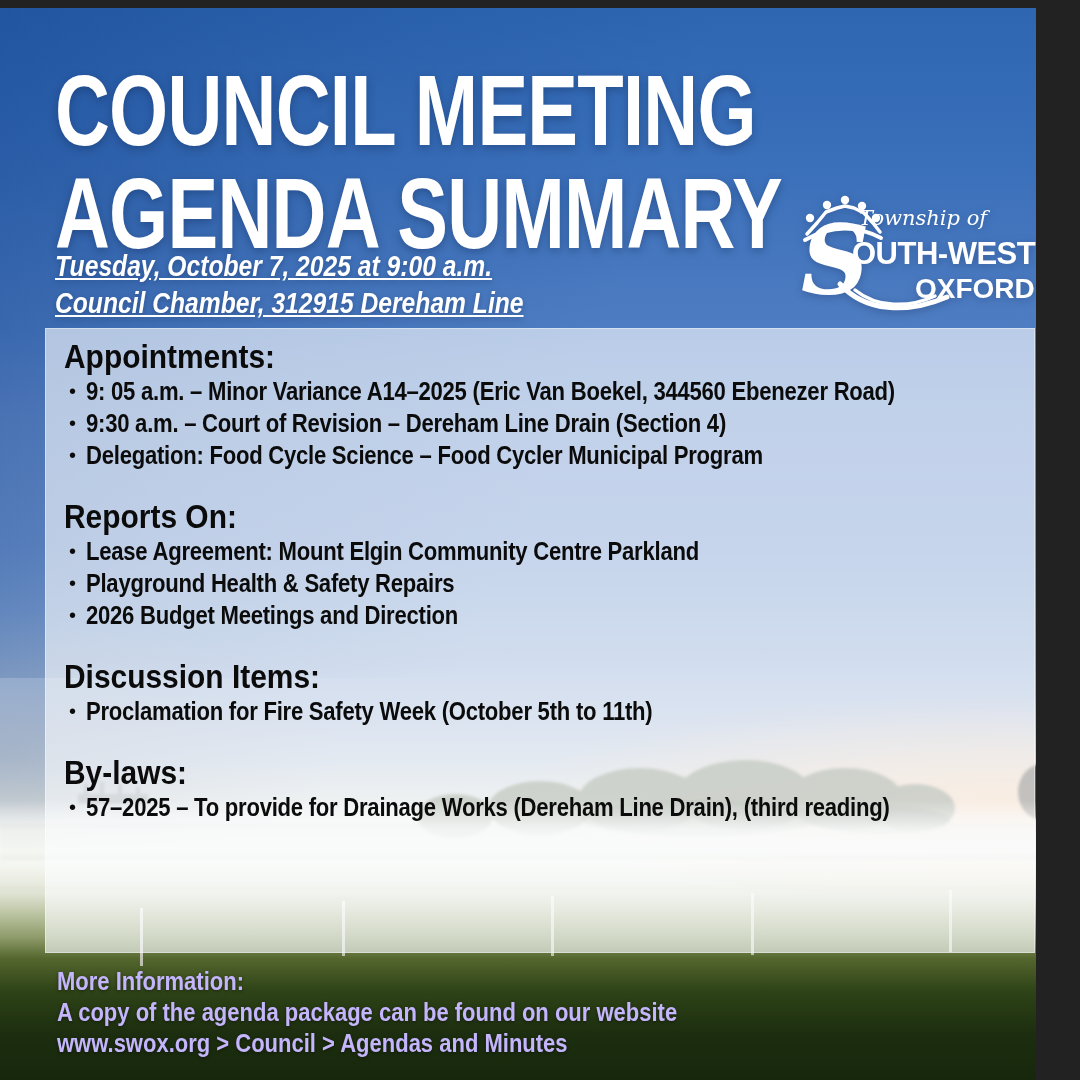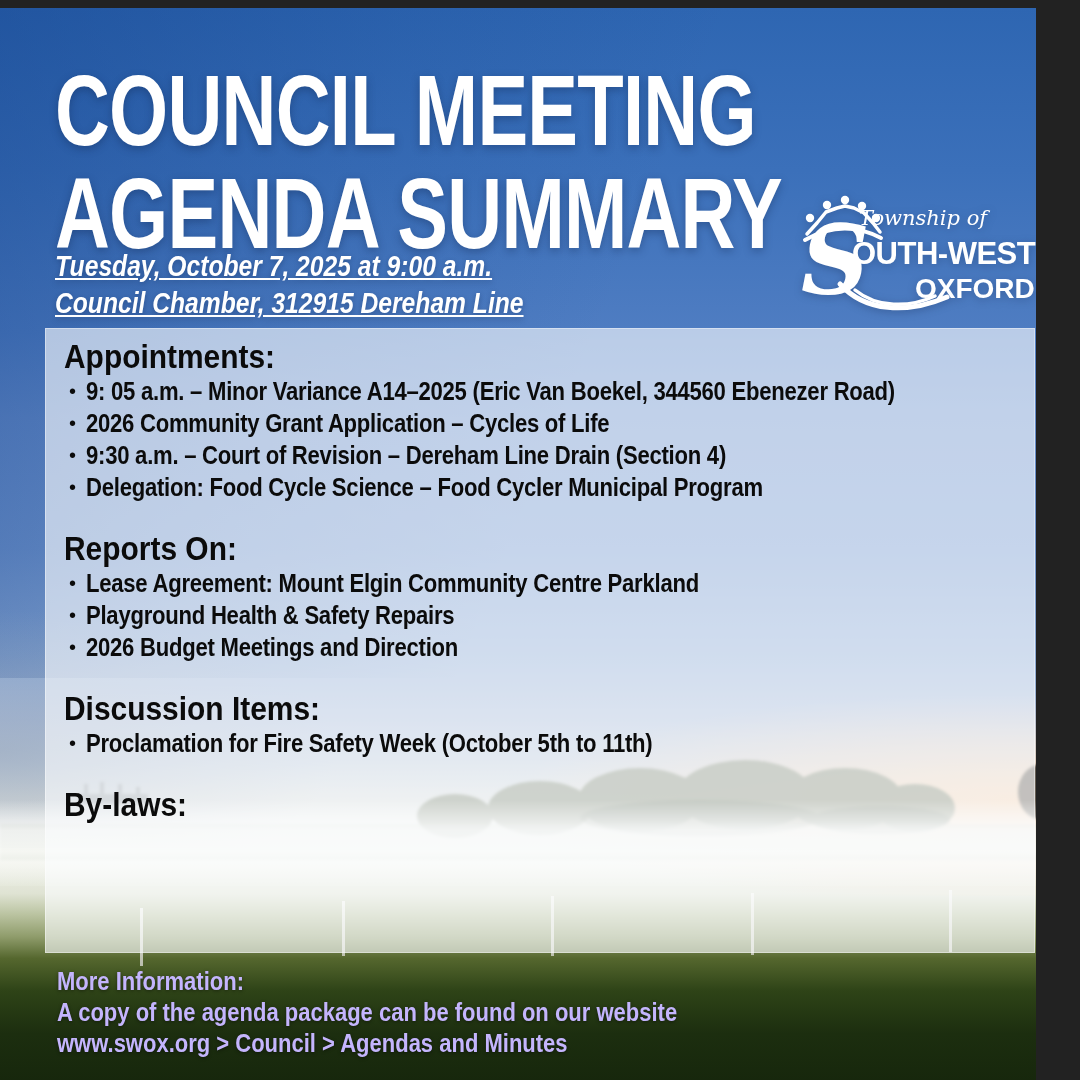--- a/index.html
+++ b/index.html
@@ -140,38 +140,40 @@
     <text x="64" y="31" font-family="'DejaVu Serif', serif" font-style="italic" font-size="21" fill="#fff">Township of</text>
     <text x="57" y="70" font-family="'Liberation Sans', sans-serif" font-weight="bold" font-size="31" letter-spacing="-0.5" fill="#fff">OUTH-WEST</text>
     <text x="120" y="104" font-family="'Liberation Sans', sans-serif" font-weight="bold" font-size="28" fill="#fff">OXFORD</text>
   </svg>
 
   <section class="panel">
 
     <h2 class="section-heading first">Appointments:</h2>
     <ul>
       <li><span class="item-text">9: 05 a.m. – Minor Variance A14–2025 (Eric Van Boekel, 344560 Ebenezer Road)</span></li>
-      <li><span class="item-text">2026 Community Grant Application – Cycles of Life</span></li>
       <li><span class="item-text">9:30 a.m. – Court of Revision – Dereham Line Drain (Section 4)</span></li>
       <li><span class="item-text">Delegation: Food Cycle Science – Food Cycler Municipal Program</span></li>
     </ul>
 
     <h2 class="section-heading">Reports On:</h2>
     <ul>
       <li><span class="item-text">Lease Agreement: Mount Elgin Community Centre Parkland</span></li>
       <li><span class="item-text">Playground Health &amp; Safety Repairs</span></li>
       <li><span class="item-text">2026 Budget Meetings and Direction</span></li>
     </ul>
 
     <h2 class="section-heading">Discussion Items:</h2>
     <ul>
       <li><span class="item-text">Proclamation for Fire Safety Week (October 5th to 11th)</span></li>
     </ul>
 
     <h2 class="section-heading">By-laws:</h2>
+    <ul>
+      <li><span class="item-text">57–2025 – To provide for Drainage Works (Dereham Line Drain), (third reading)</span></li>
+    </ul>
 
   </section>
 
   <div class="footer">
     <span class="footer-line">More Information:</span>
     <span class="footer-line">A copy of the agenda package can be found on our website</span>
     <span class="footer-line">www.swox.org &gt; Council &gt; Agendas and Minutes</span>
   </div>
 
 </div>

